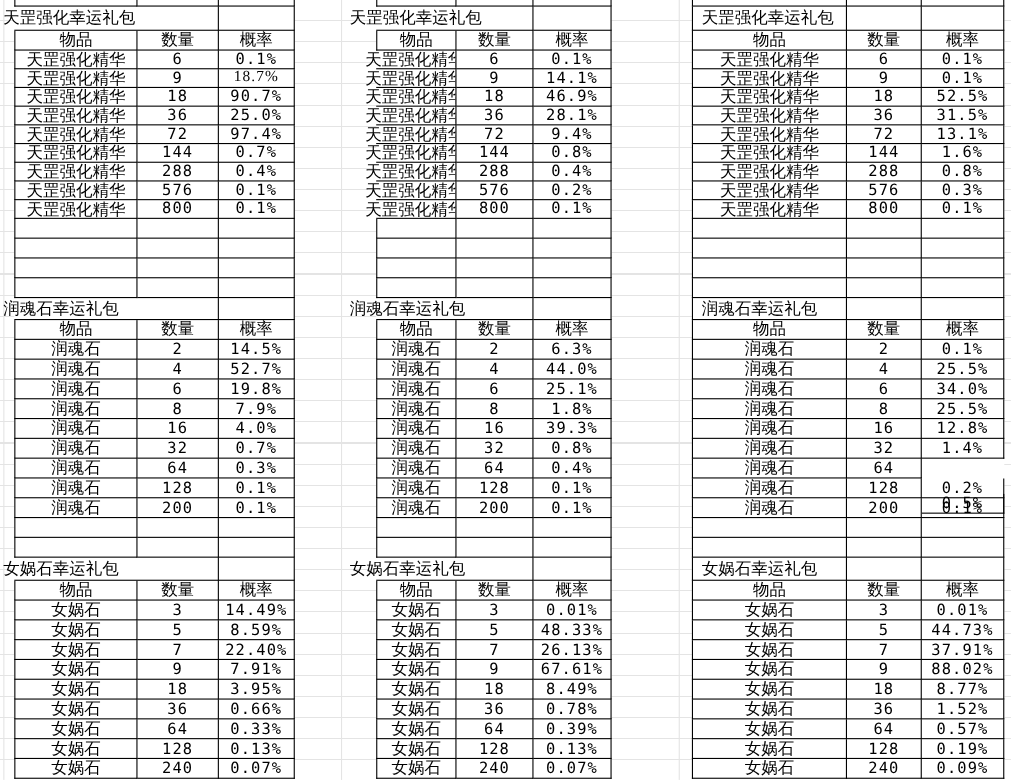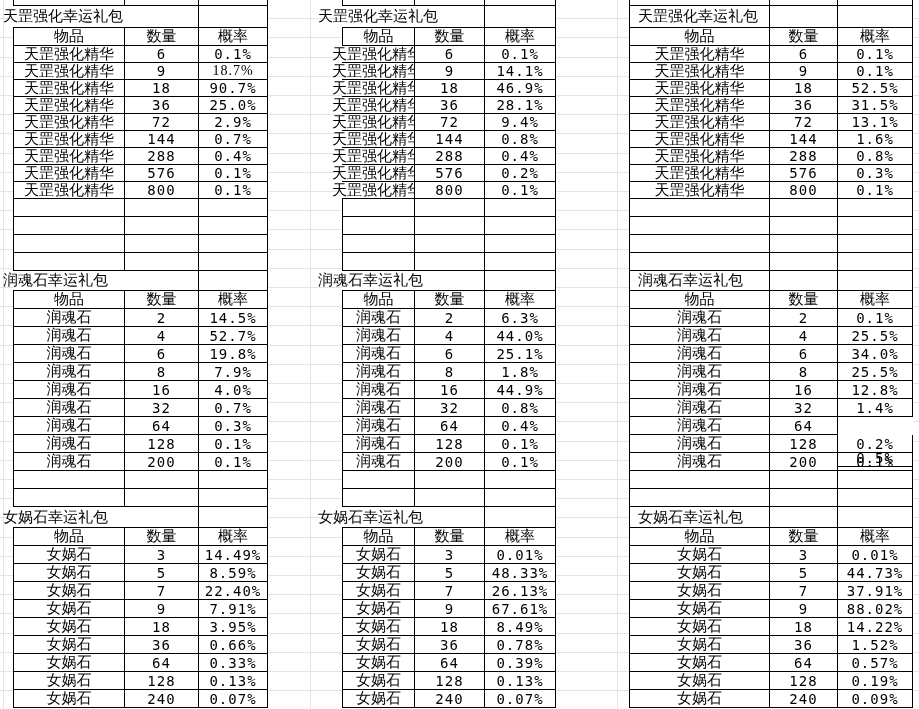--- a/index.html
+++ b/index.html
@@ -112,21 +112,21 @@
         </div>
       </div>
       <div class="row" style="height: 17px;">
         <div class="c bl" style="width: 112px;">
           <span>天罡强化精华</span>
         </div>
         <div class="c num" style="width: 74px;">
           <span>72</span>
         </div>
         <div class="c num" style="width: 69px;">
-          <span>2.9%</span>
+          <span>97.4%</span>
         </div>
       </div>
       <div class="row" style="height: 17px;">
         <div class="c bl" style="width: 112px;">
           <span>天罡强化精华</span>
         </div>
         <div class="c num" style="width: 74px;">
           <span>144</span>
         </div>
         <div class="c num" style="width: 69px;">
@@ -651,21 +651,21 @@
         </div>
       </div>
       <div class="row" style="height: 18px;">
         <div class="c bl" style="width: 73px;">
           <span>润魂石</span>
         </div>
         <div class="c num" style="width: 70px;">
           <span>16</span>
         </div>
         <div class="c num" style="width: 71px;">
-          <span>44.9%</span>
+          <span>39.3%</span>
         </div>
       </div>
       <div class="row" style="height: 18px;">
         <div class="c bl" style="width: 73px;">
           <span>润魂石</span>
         </div>
         <div class="c num" style="width: 70px;">
           <span>32</span>
         </div>
         <div class="c num" style="width: 71px;">
@@ -1165,21 +1165,21 @@
         </div>
       </div>
       <div class="row" style="height: 18px;">
         <div class="c bl" style="width: 141px;">
           <span>女娲石</span>
         </div>
         <div class="c num" style="width: 68px;">
           <span>18</span>
         </div>
         <div class="c num" style="width: 75px;">
-          <span>14.22%</span>
+          <span>8.77%</span>
         </div>
       </div>
       <div class="row" style="height: 18px;">
         <div class="c bl" style="width: 141px;">
           <span>女娲石</span>
         </div>
         <div class="c num" style="width: 68px;">
           <span>36</span>
         </div>
         <div class="c num" style="width: 75px;">

